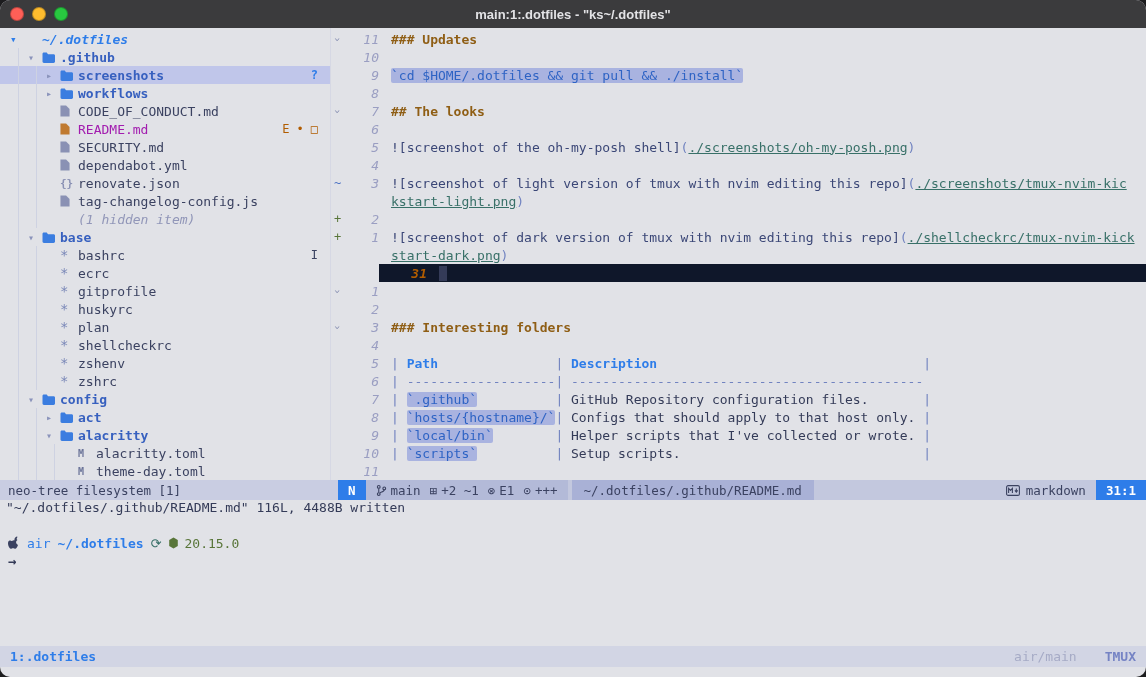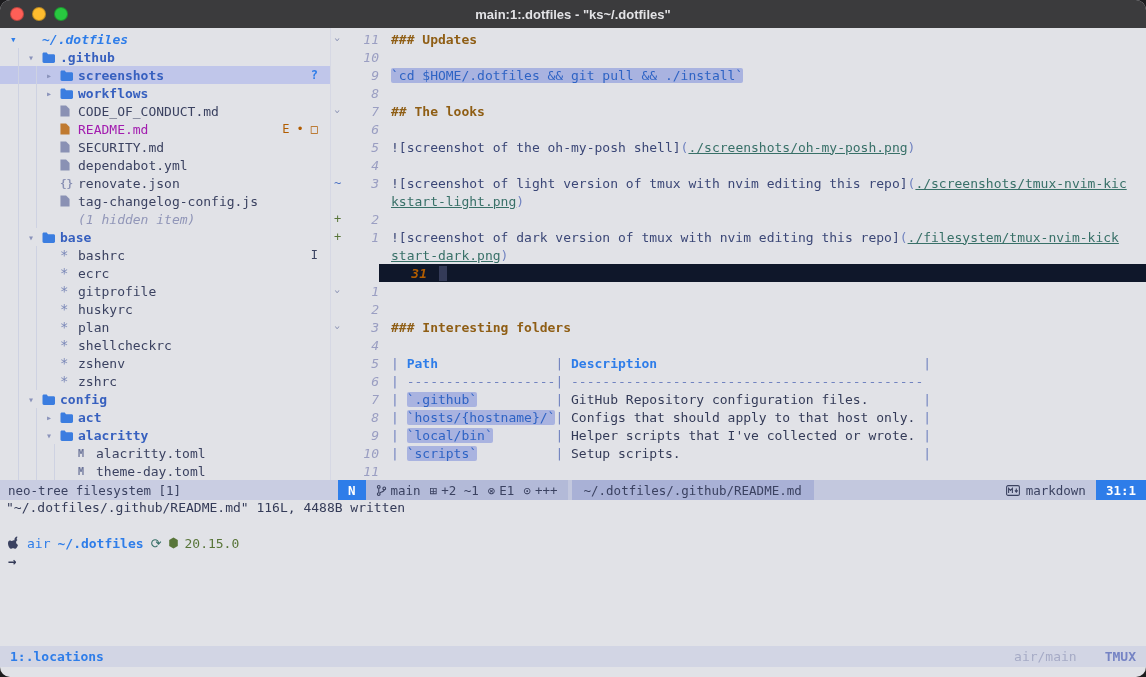--- a/index.html
+++ b/index.html
@@ -152,21 +152,21 @@
         <div class="eline"><span class="gut"><span class="sign"></span><span class="lnum">10</span></span><span class="etext"></span></div>
         <div class="eline"><span class="gut"><span class="sign"></span><span class="lnum">9</span></span><span class="etext"><span class="sg-code">`cd $HOME/.dotfiles &amp;&amp; git pull &amp;&amp; ./install`</span></span></div>
         <div class="eline"><span class="gut"><span class="sign"></span><span class="lnum">8</span></span><span class="etext"></span></div>
         <div class="eline"><span class="gut"><span class="sign"><span class="rot">›</span></span><span class="lnum">7</span></span><span class="etext"><span class="sg-h">## The looks</span></span></div>
         <div class="eline"><span class="gut"><span class="sign"></span><span class="lnum">6</span></span><span class="etext"></span></div>
         <div class="eline"><span class="gut"><span class="sign"></span><span class="lnum">5</span></span><span class="etext"><span class="sg-lbl">![screenshot of the oh-my-posh shell]</span><span class="sg-pp">(</span><span class="sg-lnk">./screenshots/oh-my-posh.png</span><span class="sg-pp">)</span></span></div>
         <div class="eline"><span class="gut"><span class="sign"></span><span class="lnum">4</span></span><span class="etext"></span></div>
         <div class="eline"><span class="gut"><span class="sign chg">~</span><span class="lnum">3</span></span><span class="etext"><span class="sg-lbl">![screenshot of light version of tmux with nvim editing this repo]</span><span class="sg-pp">(</span><span class="sg-lnk">./screenshots/tmux-nvim-kic</span></span></div>
         <div class="eline"><span class="gut"><span class="sign"></span><span class="lnum"></span></span><span class="etext"><span class="sg-lnk">kstart-light.png</span><span class="sg-pp">)</span></span></div>
         <div class="eline"><span class="gut"><span class="sign add">+</span><span class="lnum">2</span></span><span class="etext"></span></div>
-        <div class="eline"><span class="gut"><span class="sign add">+</span><span class="lnum">1</span></span><span class="etext"><span class="sg-lbl">![screenshot of dark version of tmux with nvim editing this repo]</span><span class="sg-pp">(</span><span class="sg-lnk">./filesystem/tmux-nvim-kick</span></span></div>
+        <div class="eline"><span class="gut"><span class="sign add">+</span><span class="lnum">1</span></span><span class="etext"><span class="sg-lbl">![screenshot of dark version of tmux with nvim editing this repo]</span><span class="sg-pp">(</span><span class="sg-lnk">./shellcheckrc/tmux-nvim-kick</span></span></div>
         <div class="eline"><span class="gut"><span class="sign"></span><span class="lnum"></span></span><span class="etext"><span class="sg-lnk">start-dark.png</span><span class="sg-pp">)</span></span></div>
         <div class="eline current"><span class="gut"><span class="sign"></span><span class="lnum">31</span></span><span class="etext"><span class="cursor"></span></span></div>
         <div class="eline"><span class="gut"><span class="sign"><span class="rot">›</span></span><span class="lnum">1</span></span></div>
         <div class="eline"><span class="gut"><span class="sign"></span><span class="lnum">2</span></span><span class="etext"></span></div>
         <div class="eline"><span class="gut"><span class="sign"><span class="rot">›</span></span><span class="lnum">3</span></span><span class="etext"><span class="sg-h">### Interesting folders</span></span></div>
         <div class="eline"><span class="gut"><span class="sign"></span><span class="lnum">4</span></span><span class="etext"></span></div>
         <div class="eline"><span class="gut"><span class="sign"></span><span class="lnum">5</span></span><span class="etext"><span class="sg-pp">| </span><span class="sg-th">Path</span><span class="sg-tx">               </span><span class="sg-pp">| </span><span class="sg-th">Description</span><span class="sg-tx">                                  </span><span class="sg-pp">|</span></span></div>
         <div class="eline"><span class="gut"><span class="sign"></span><span class="lnum">6</span></span><span class="etext"><span class="sg-pp">| </span><span class="sg-pp">-------------------</span><span class="sg-pp">| </span><span class="sg-pp">---------------------------------------------</span></span></div>
         <div class="eline"><span class="gut"><span class="sign"></span><span class="lnum">7</span></span><span class="etext"><span class="sg-pp">| </span><span class="sg-code">`.github`</span><span class="sg-tx">          </span><span class="sg-pp">| </span><span class="sg-tx">GitHub Repository configuration files.</span><span class="sg-tx">       </span><span class="sg-pp">|</span></span></div>
         <div class="eline"><span class="gut"><span class="sign"></span><span class="lnum">8</span></span><span class="etext"><span class="sg-pp">| </span><span class="sg-code">`hosts/{hostname}/`</span><span class="sg-pp">| </span><span class="sg-tx">Configs that should apply to that host only.</span><span class="sg-tx"> </span><span class="sg-pp">|</span></span></div>
@@ -237,20 +237,20 @@
           </svg>
         <span>20.15.0</span>
       </span>
     </div>
     <div class="arrowrow">
       <span>→</span>
     </div>
   </div>
 
   <div class="tmuxbar">
-    <span class="tmux-left">1:.locations</span>
+    <span class="tmux-left">1:.dotfiles</span>
     <span class="tmux-right">
       <span class="tmux-session">air/main</span>
       <span class="tmux-label">TMUX</span>
     </span>
   </div>
 
 </div>
 
 </body></html>

